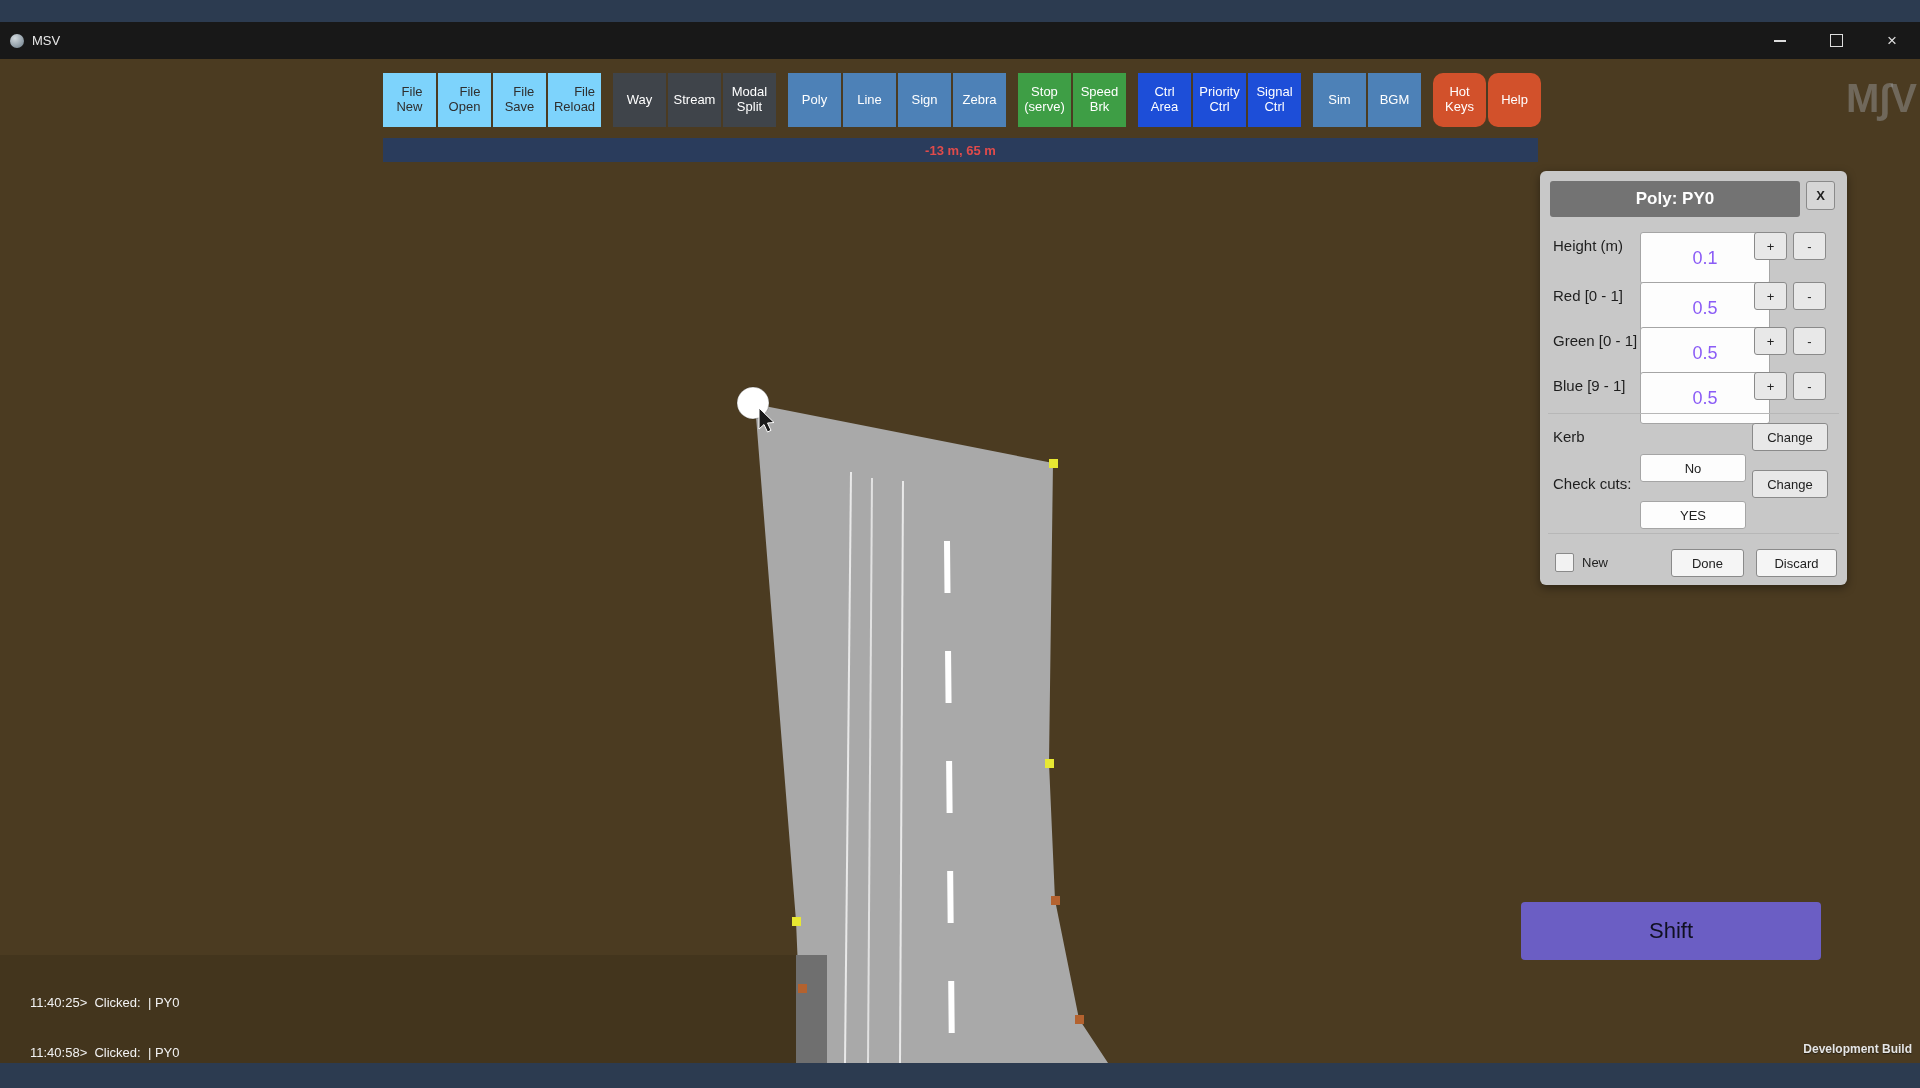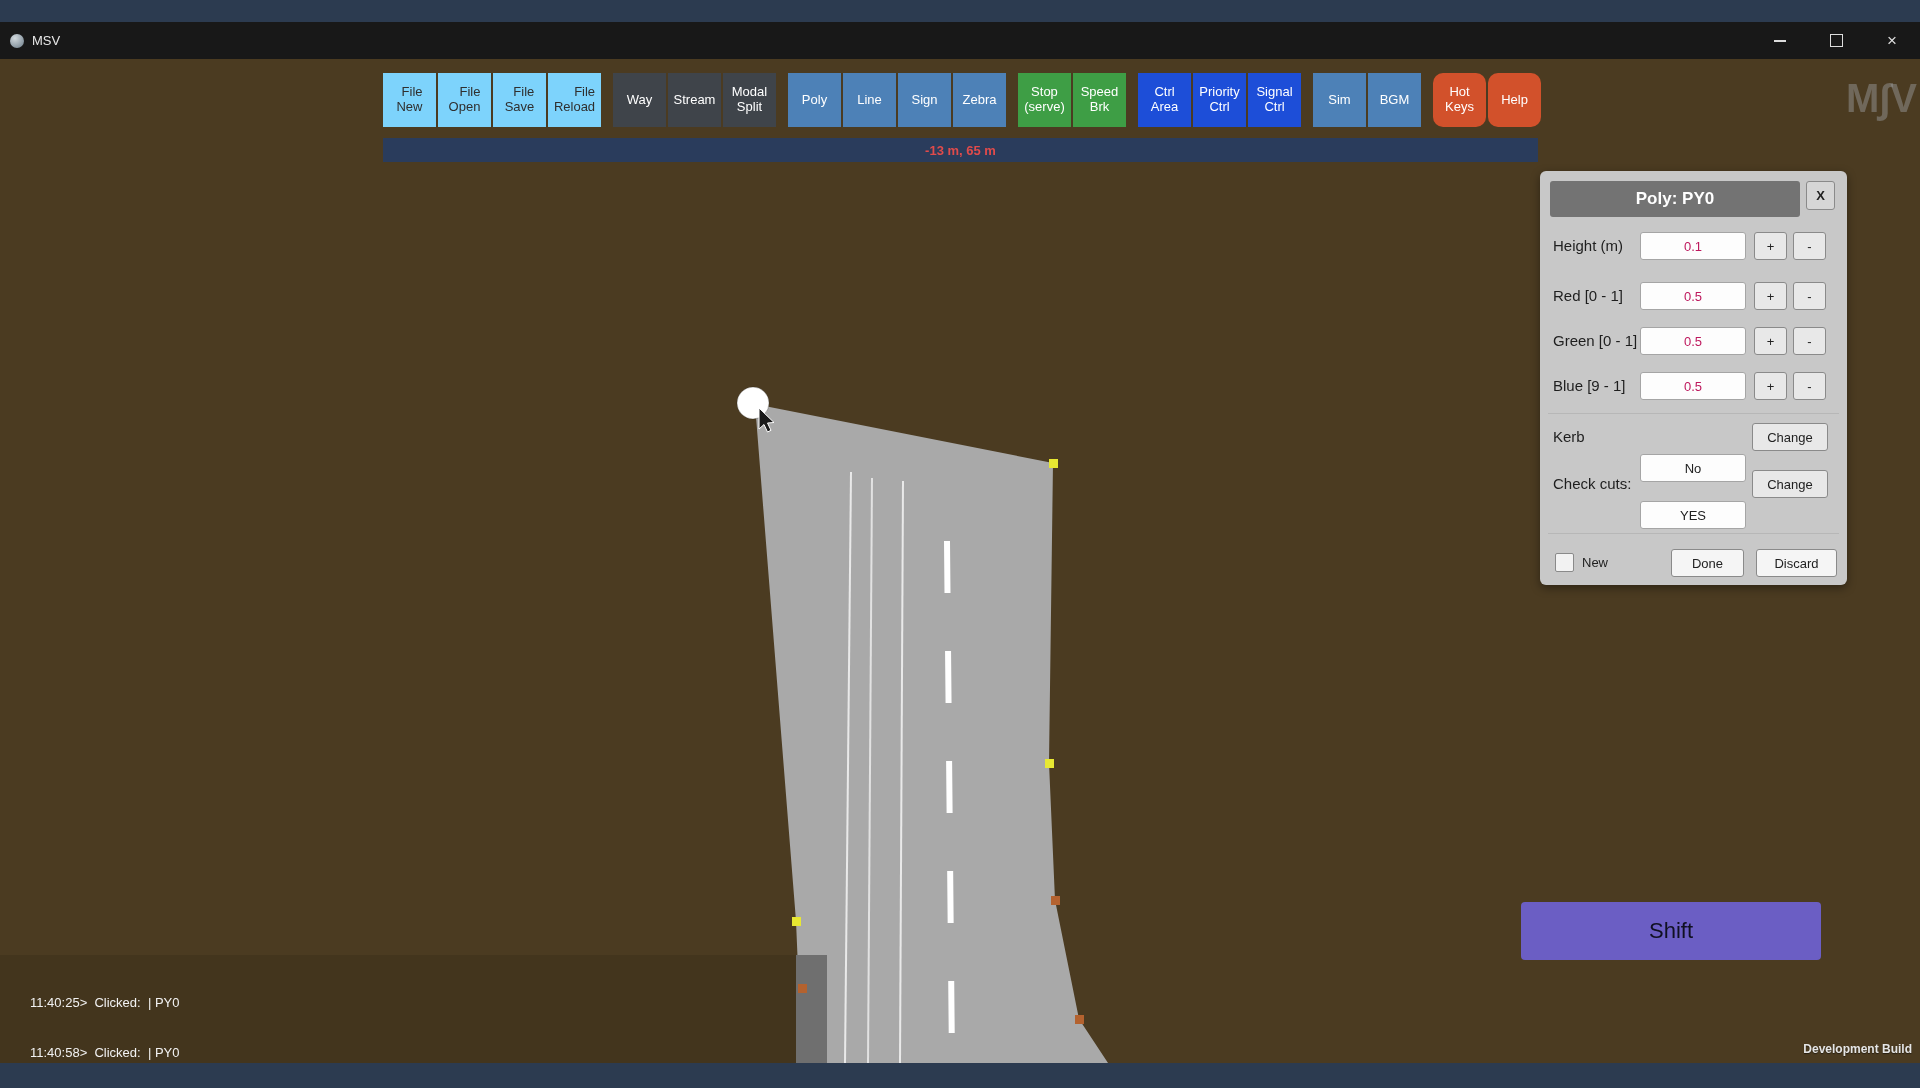--- a/index.html
+++ b/index.html
@@ -60,21 +60,21 @@
     position:absolute; right:12px; top:10px; width:27px; height:27px;
     background:#d6d6d6; border:1px solid #8a8a8a; border-radius:3px;
     font-size:13px; font-weight:bold; color:#222; display:flex; align-items:center; justify-content:center;
   }
   .p-row { position:absolute; left:0; width:307px; height:30px; }
   .p-label { position:absolute; left:13px; top:0; height:30px; display:flex; align-items:center;
     font-size:15px; color:#1e1e1e; max-width:88px; line-height:1.15; }
   .p-input {
     position:absolute; left:100px; top:1px; width:104px; height:26px;
     background:#fdfdfd; border:1px solid #a5a5a5; border-radius:3px;
-    text-align:center; font-size:13px; font-family:"Liberation Sans", sans-serif; color:#be185d; padding:0;
+    text-align:center; font-size:18px; font-family:"Liberation Sans", sans-serif; color:#8b5cf6; padding:12px;
   }
   .p-btn {
     position:absolute; top:1px; height:28px; box-sizing:border-box;
     background:#e8e8e8; border:1px solid #8a8a8a; border-radius:3px;
     font-size:13px; color:#222; display:flex; align-items:center; justify-content:center;
   }
   .p-plus  { left:214px; width:33px; }
   .p-minus { left:253px; width:33px; }
   .p-change{ left:212px; width:76px; }
   .p-value {

